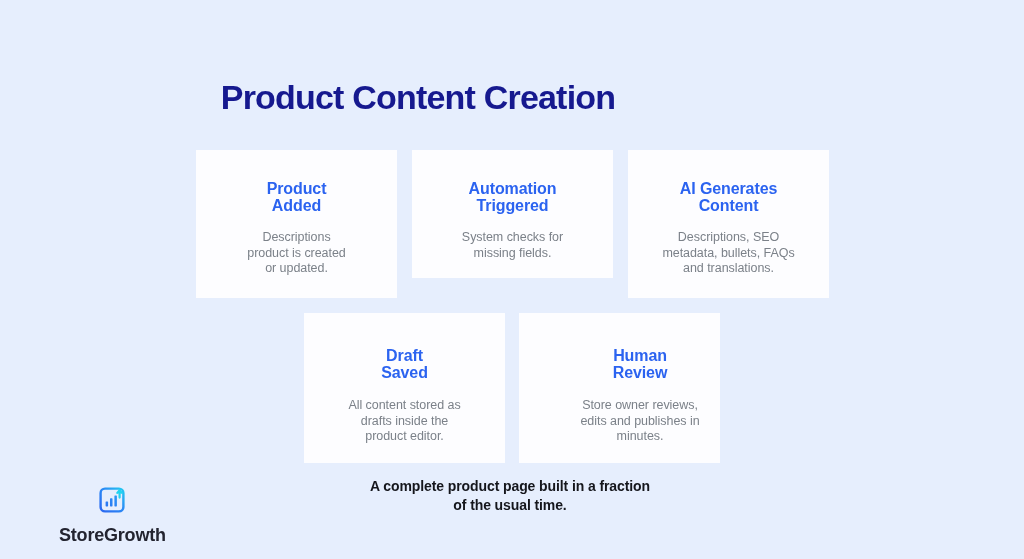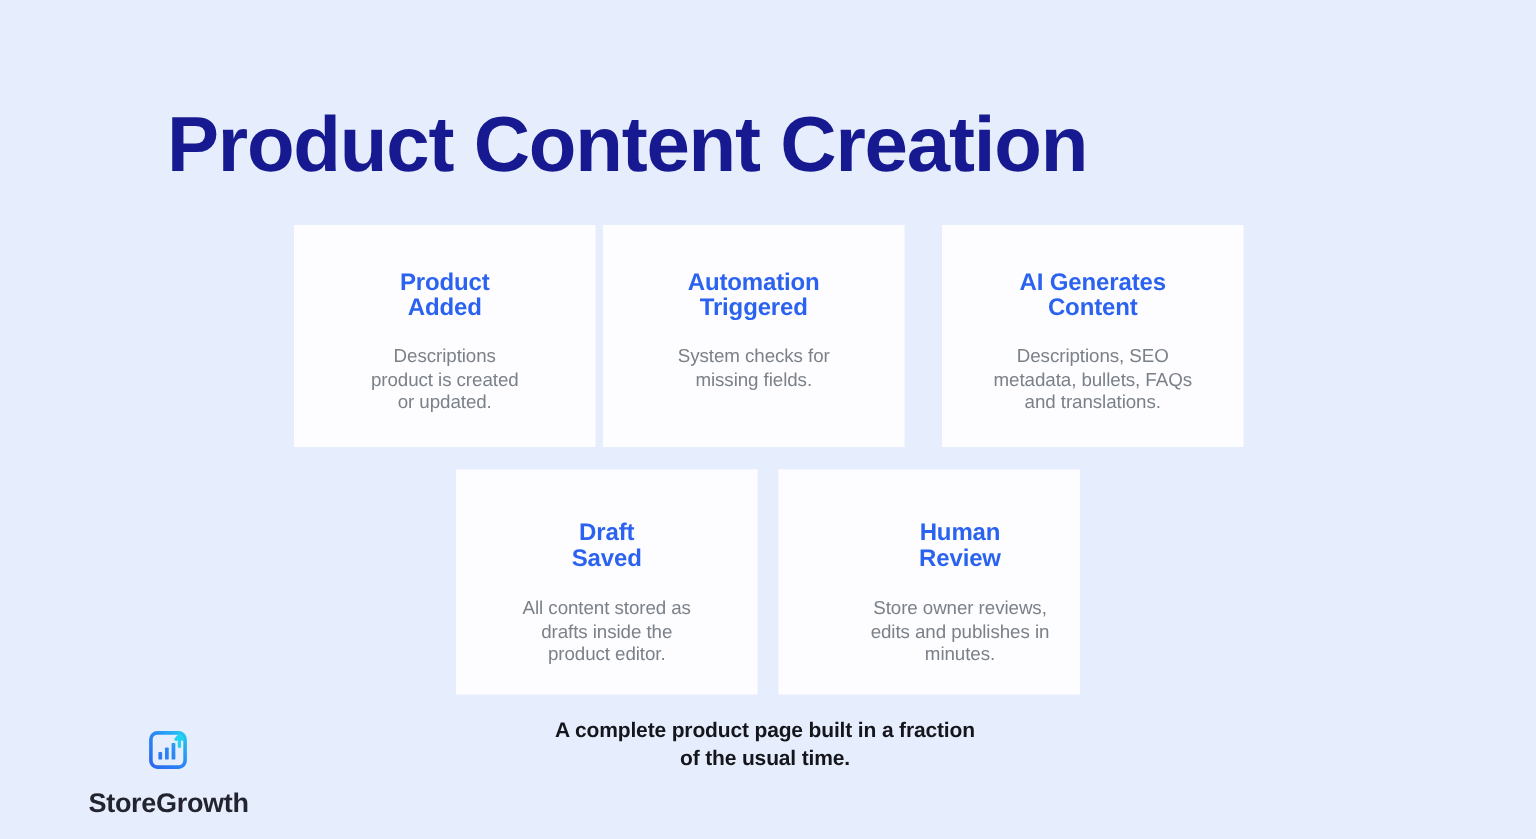--- a/index.html
+++ b/index.html
@@ -25,21 +25,21 @@
     height: 559px;
   }
 
   
   .page-title {
     position: absolute;
     top: 66px;
     left: 0;
     width: 836px;
     text-align: center;
-    font-size: 52px;
+    font-size: 34px;
     line-height: 62px;
     font-weight: 800;
     letter-spacing: -0.8px;
     color: #16198f;
     font-family: "Liberation Sans", sans-serif;
   }
 
   
   .card {
     position: absolute;
@@ -63,21 +63,21 @@
     font-size: 12.5px;
     line-height: 15.5px;
     font-weight: 400;
     color: #7b8189;
     letter-spacing: -0.05px;
     white-space: pre-line;
   }
 
   
   #card-0 { left: 196px; top: 150px; width: 201px; height: 148px; }
-  #card-1 { left: 402px; top: 150px; width: 201px; height: 148px; }
+  #card-1 { left: 412px; top: 150px; width: 201px; height: 128px; }
   #card-2 { left: 628px; top: 150px; width: 201px; height: 148px; }
   
   #card-3 { left: 304px; top: 313px; width: 201px; height: 150px; }
   #card-4 { left: 519px; top: 313px; width: 201px; height: 150px; padding-left: 41px; }
 
   #card-0 .card-title,
   #card-1 .card-title,
   #card-2 .card-title { margin-top: 31px; }
   #card-3 .card-title,
   #card-4 .card-title { margin-top: 35px; }

